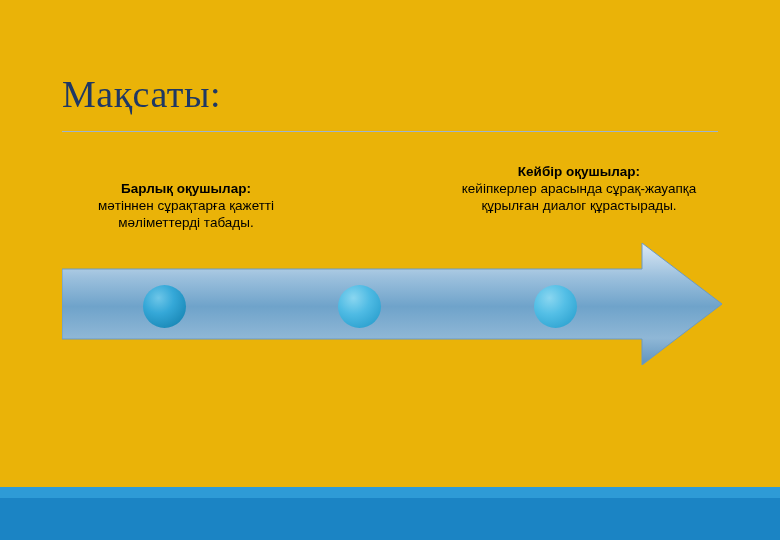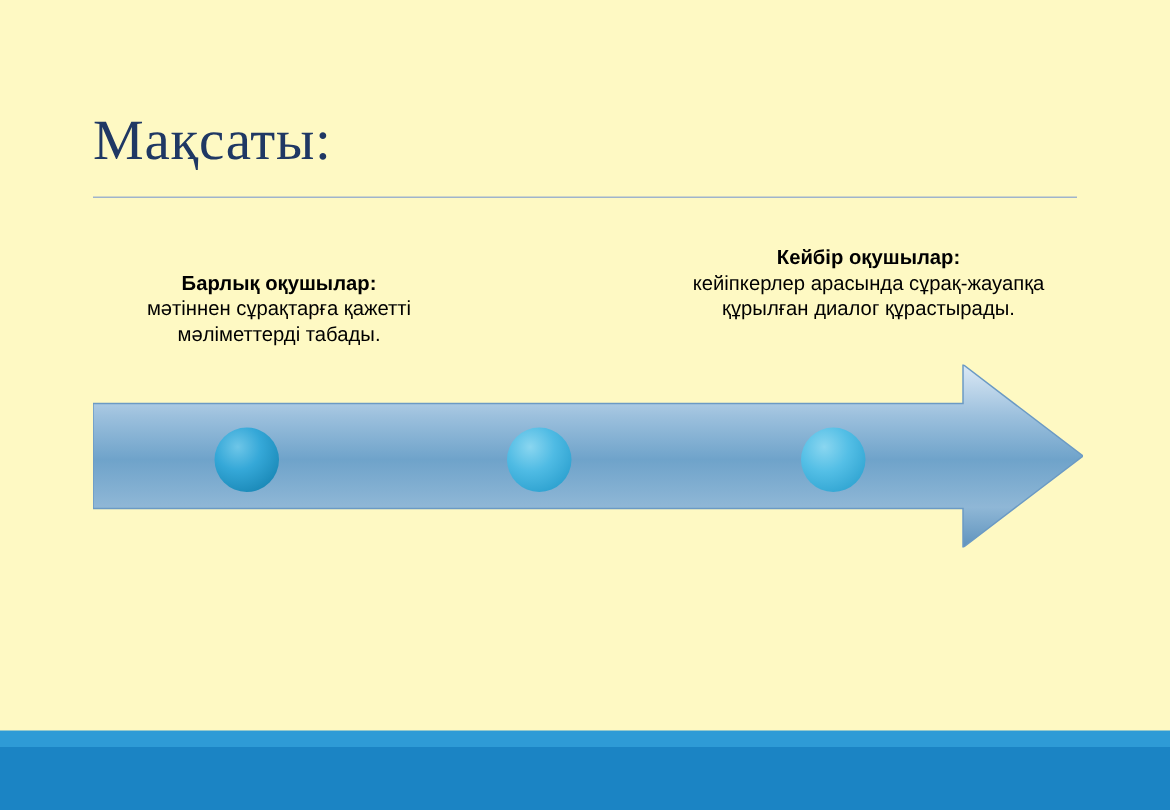--- a/index.html
+++ b/index.html
@@ -10,21 +10,21 @@
     width: 780px;
     height: 540px;
     background: #ffffff;
     font-family: "Liberation Sans", sans-serif;
     overflow: hidden;
   }
   .slide {
     position: relative;
     width: 780px;
     height: 502px;
-    background: #fef9c3;
+    background: #eab308;
   }
   
   .title {
     position: absolute;
     left: 62px;
     top: 72px;
     font-family: "Liberation Serif", serif;
     font-size: 38px;
     color: #1f3864;
     letter-spacing: 0.5px;

